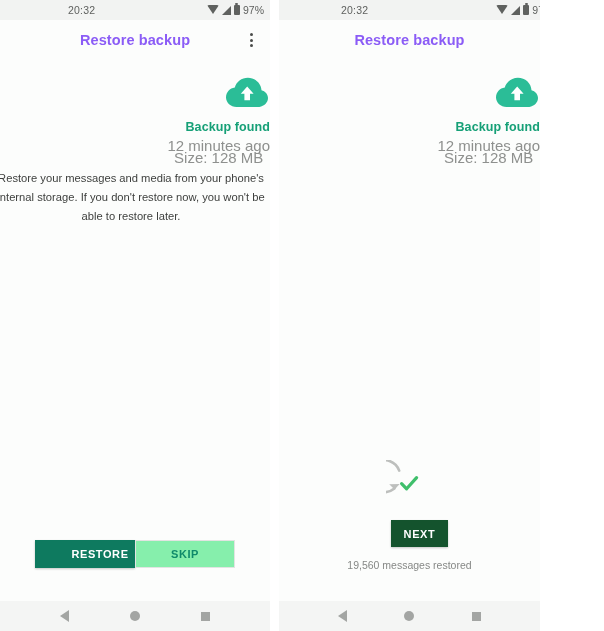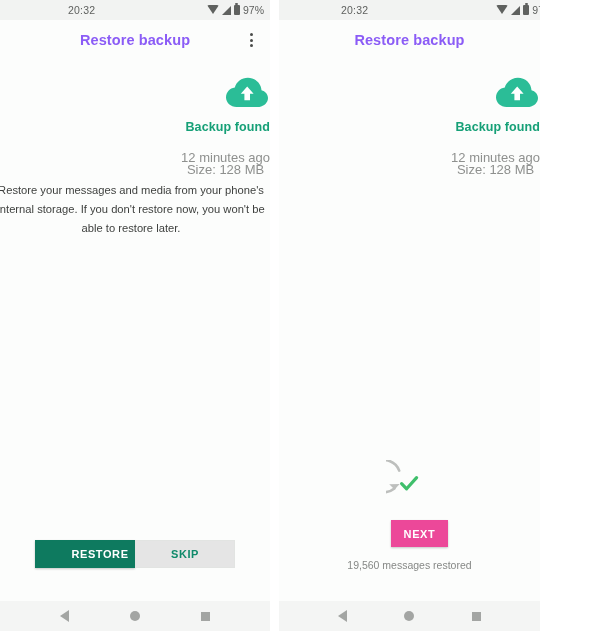--- a/index.html
+++ b/index.html
@@ -150,22 +150,22 @@
     justify-content: center;
   }
   .backup-title {
     margin-top: 9px;
     font-size: 12.5px;
     font-weight: bold;
     color: #16a077;
     letter-spacing: .1px;
   }
   .backup-meta {
-    margin-top: 18px;
-    font-size: 13px;
+    margin-top: 6px;
+    font-size: 15px;
     color: #8e908e;
     line-height: 12px;
     text-align: center;
   }
   .backup-desc {
     margin-top: 5px;
     width: 278px;
     font-size: 11.2px;
     color: #3d3f3d;
     text-align: center;
@@ -193,21 +193,21 @@
     align-items: center;
     justify-content: center;
     border: none;
     font-family: "Liberation Sans", sans-serif;
     box-shadow: 0 1px 2px rgba(0,0,0,.22);
     padding-left: 36px;
   }
   .btn-skip {
     width: 100px;
     height: 28px;
-    background: #e5e5e5;
+    background: #86efac;
     color: #0f8a6a;
     font-size: 11px;
     font-weight: bold;
     letter-spacing: .6px;
     display: flex;
     align-items: center;
     justify-content: center;
     border: 1px solid #e2e4e2;
     font-family: "Liberation Sans", sans-serif;
   }
@@ -221,21 +221,21 @@
     flex-direction: column;
     align-items: center;
   }
   .check-circle {
     width: 46px; height: 46px;
     margin-bottom: 14px;
   }
   .btn-next {
     width: 57px;
     height: 27px;
-    background: #ec4899;
+    background: #14532d;
     color: #ffffff;
     font-size: 11px;
     font-weight: bold;
     letter-spacing: .6px;
     display: flex;
     align-items: center;
     justify-content: center;
     border: none;
     font-family: "Liberation Sans", sans-serif;
     box-shadow: 0 1px 2px rgba(0,0,0,.22);

